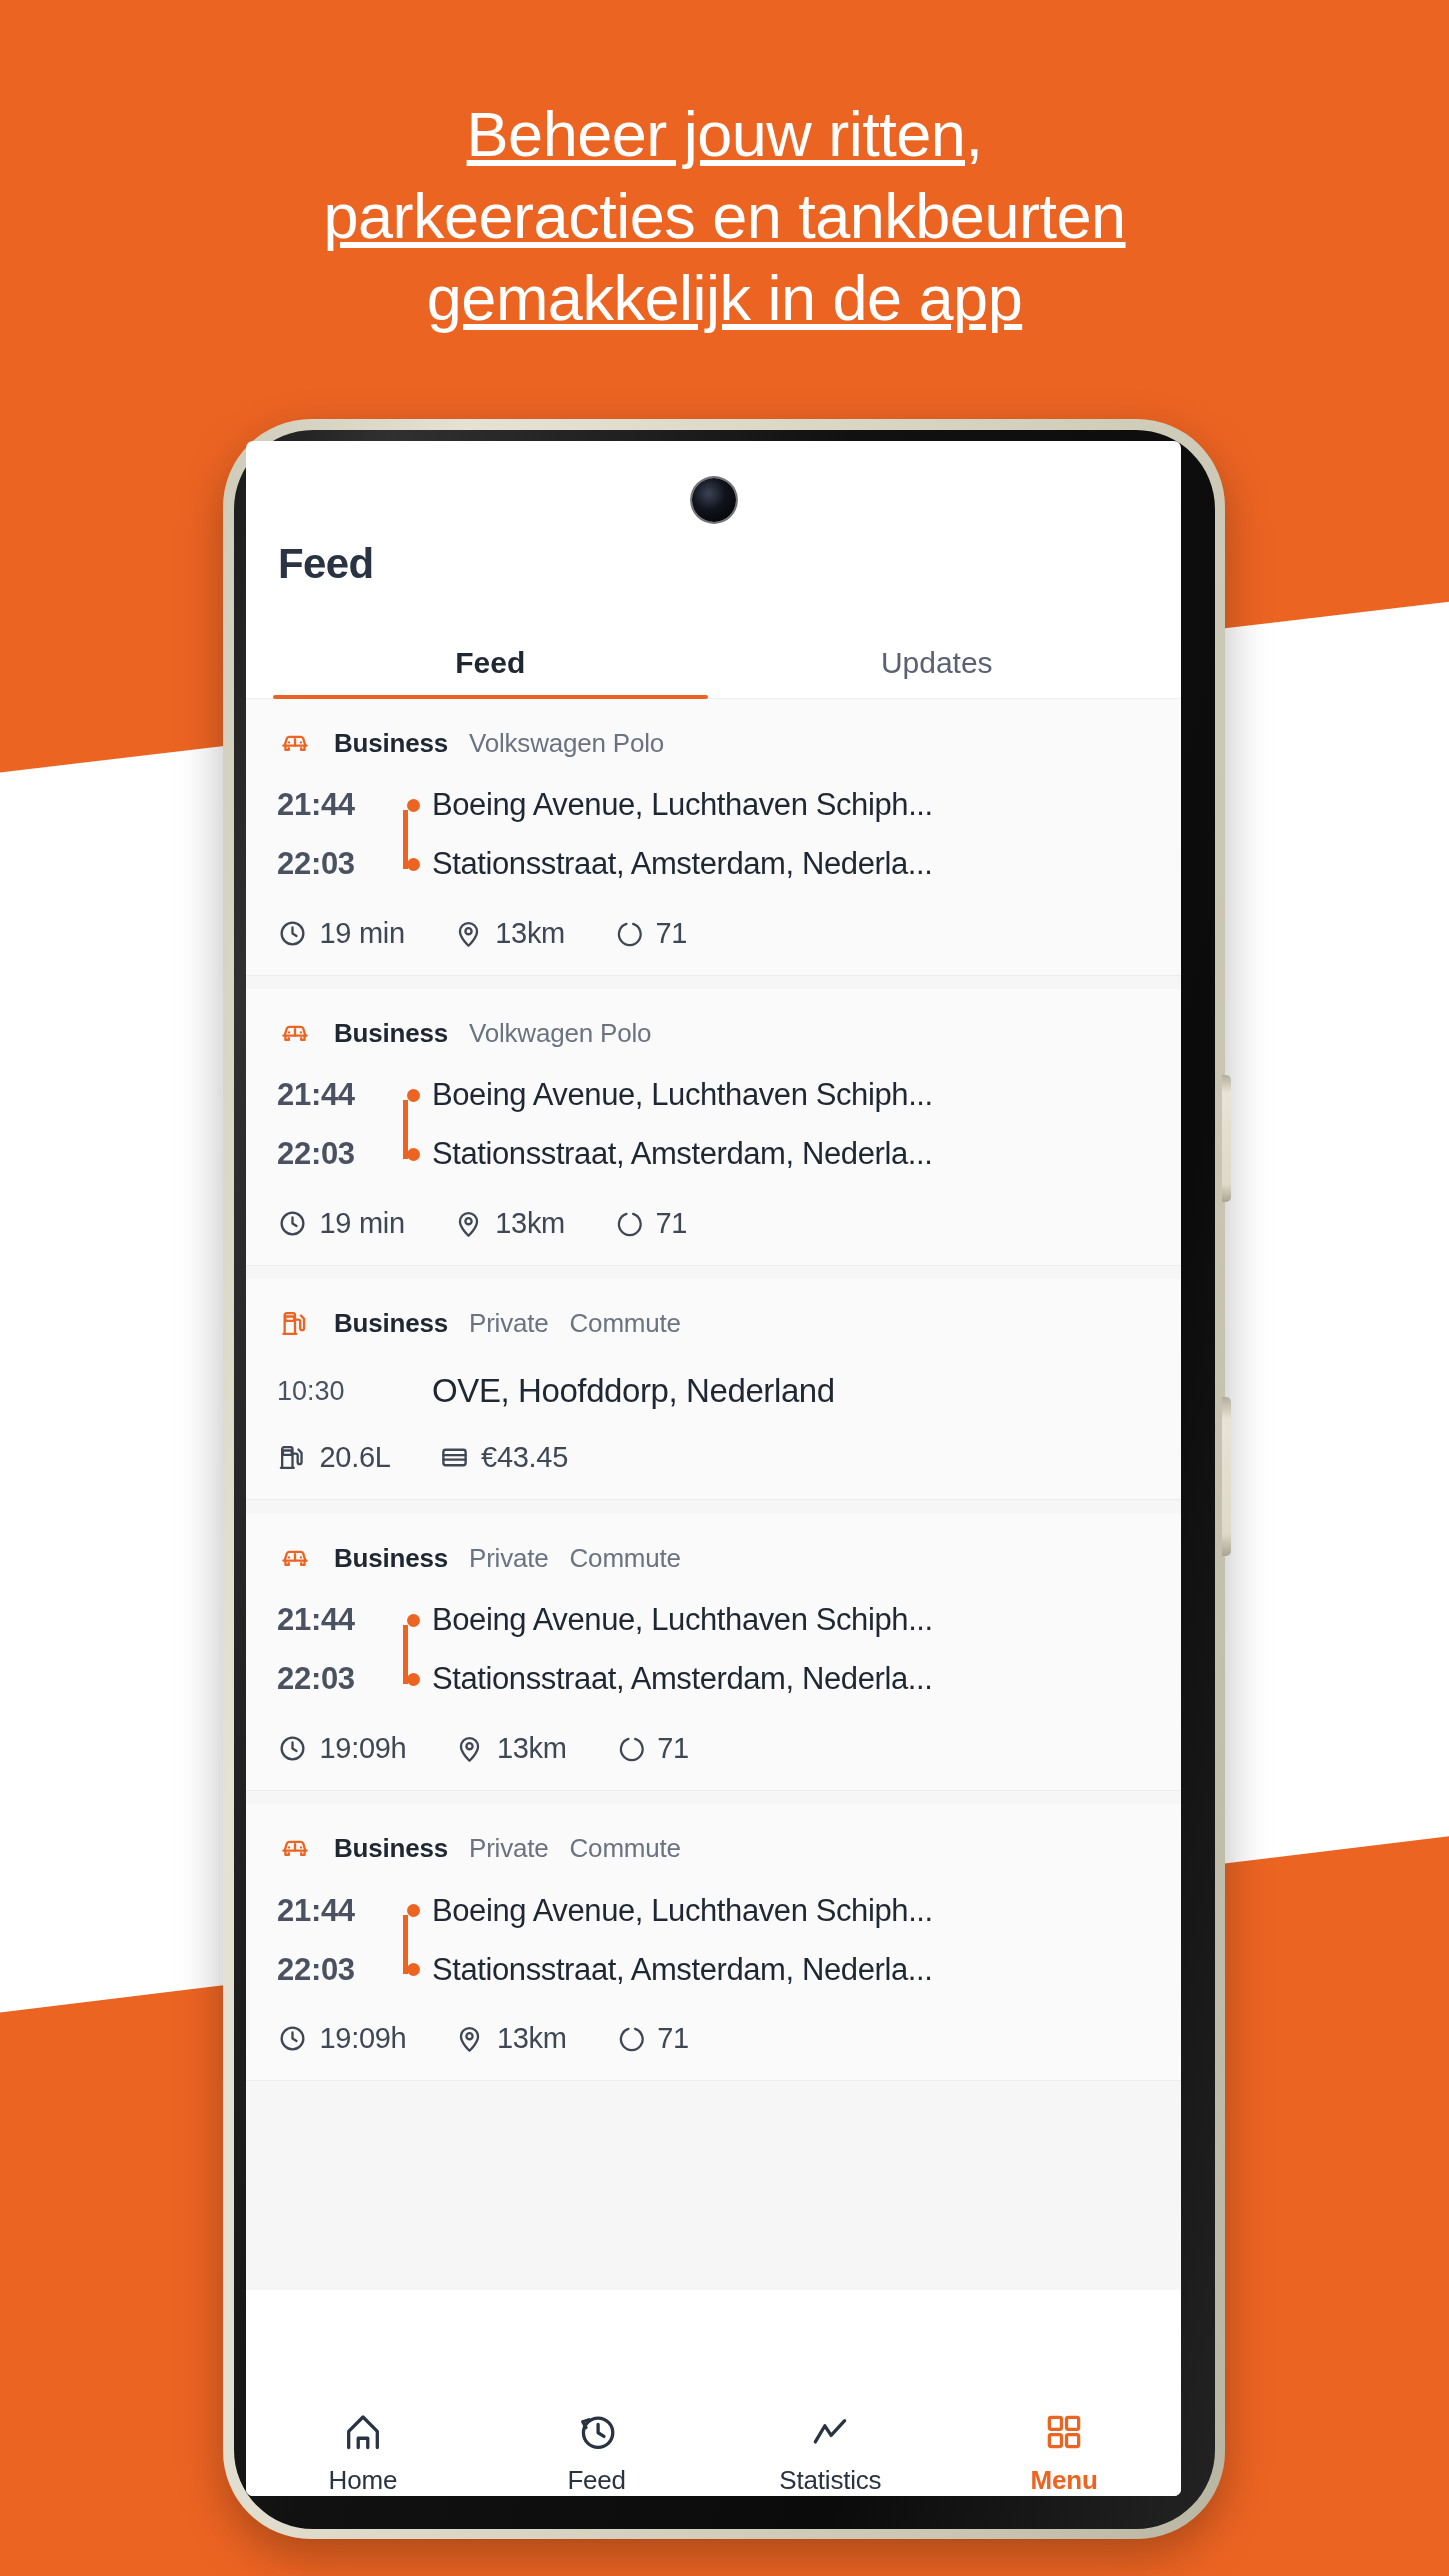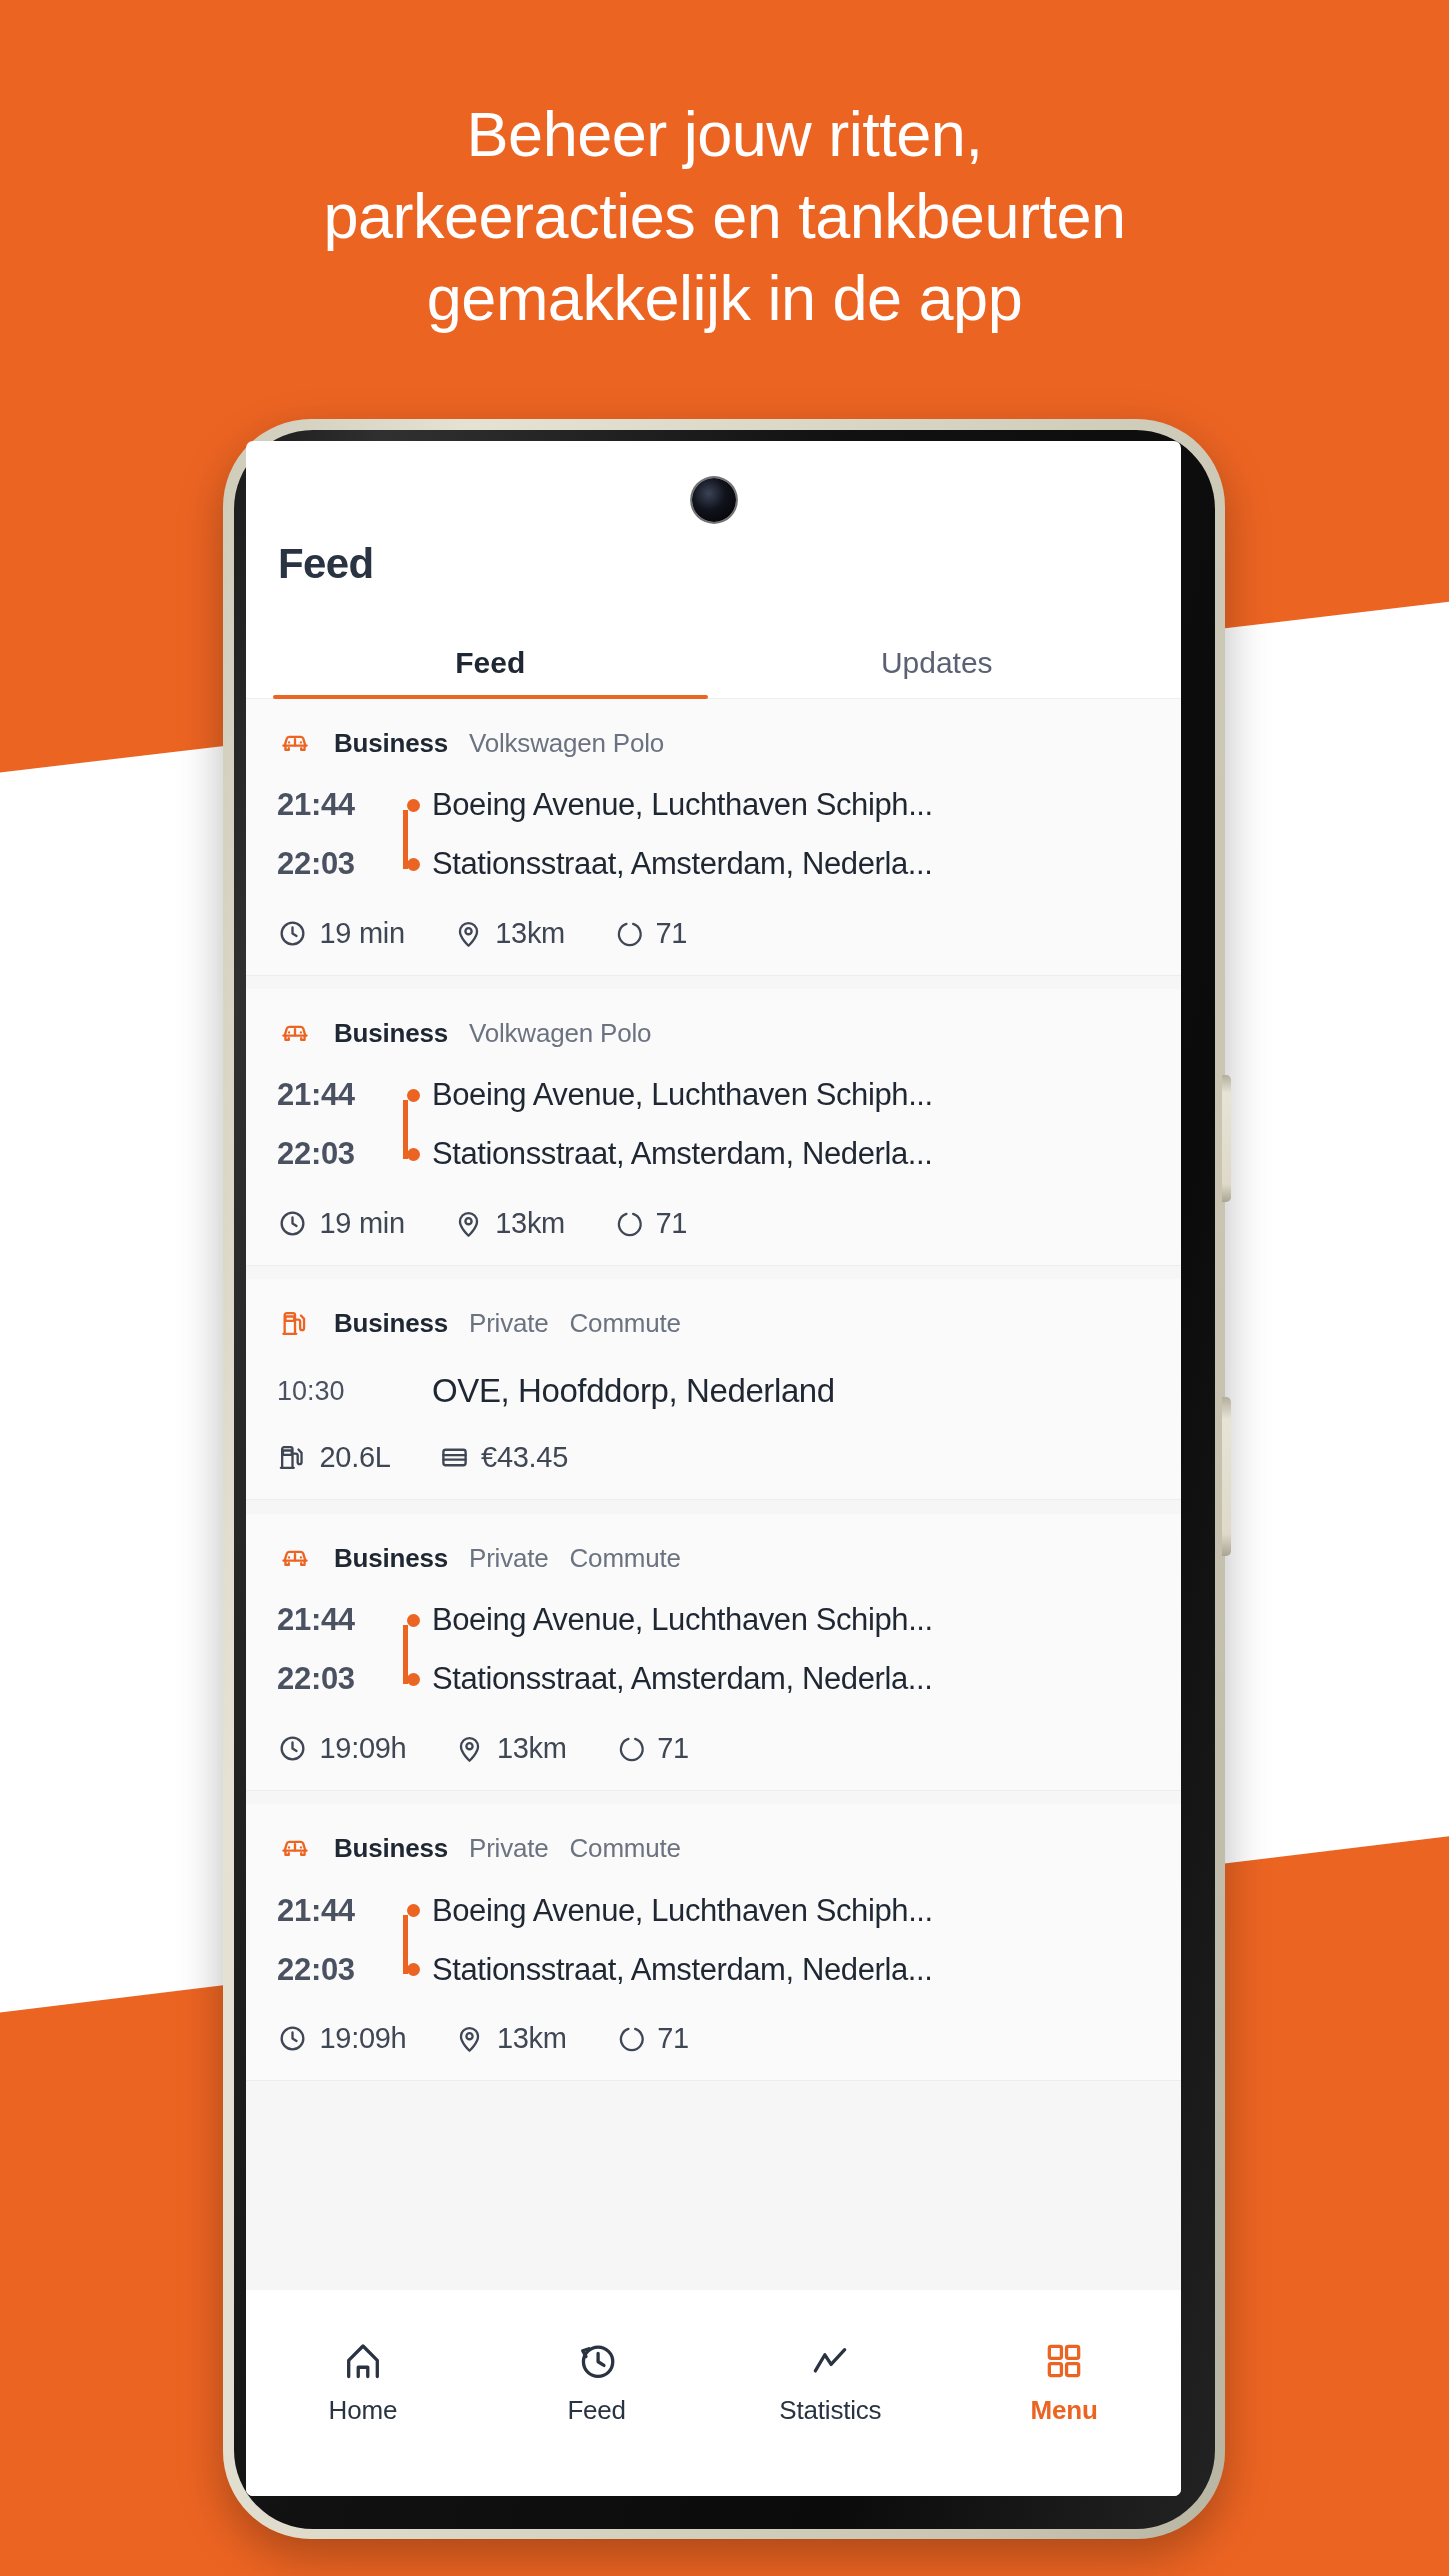--- a/index.html
+++ b/index.html
@@ -18,20 +18,21 @@
   .headline {
     position:absolute;
     top:94px; left:0; width:1449px;
     text-align:center;
     color:#FFFFFF;
     font-size:63px;
     line-height:1.30;
     font-weight:400;
     letter-spacing:-0.5px;
     z-index:3;
+    text-decoration:underline;
   }
   .headline div { white-space:nowrap; }
 
   
   .phone {
     position:absolute;
     left:223px; top:419px;
     width:1002px; height:2120px;
     border-radius:88px;
     background:linear-gradient(100deg,#cfcbb9 0%, #e5e2d4 18%, #d9d5c4 48%, #c9c5b2 82%, #b9b5a3 100%);
@@ -154,21 +155,21 @@
   .stats { display:flex; align-items:center; gap:48px; margin-top:23px; }
   .stat { display:flex; align-items:center; gap:11.5px; }
   .stat-icon { width:31px; height:31px; flex:none; display:block; }
   .stat-label { font-size:29px; color:#3F4654; letter-spacing:-0.3px; }
 
   
   .bottomnav {
     position:absolute; left:0; bottom:0;
     width:935px; height:182px;
     background:#FFFFFF;
-    display:flex; align-items:flex-start;
+    display:flex; align-items:flex-end;
     padding-top:25px;
   }
   .navitem {
     flex:1; display:flex; flex-direction:column;
     align-items:center; gap:11.5px;
   }
   .nav-icon { width:44px; height:44px; display:block; }
   .nav-label { font-size:26px; color:#2A3342; letter-spacing:-0.2px; }
   .navitem.active .nav-label { color:#EC6422;font-weight:bold; }
 </style>

